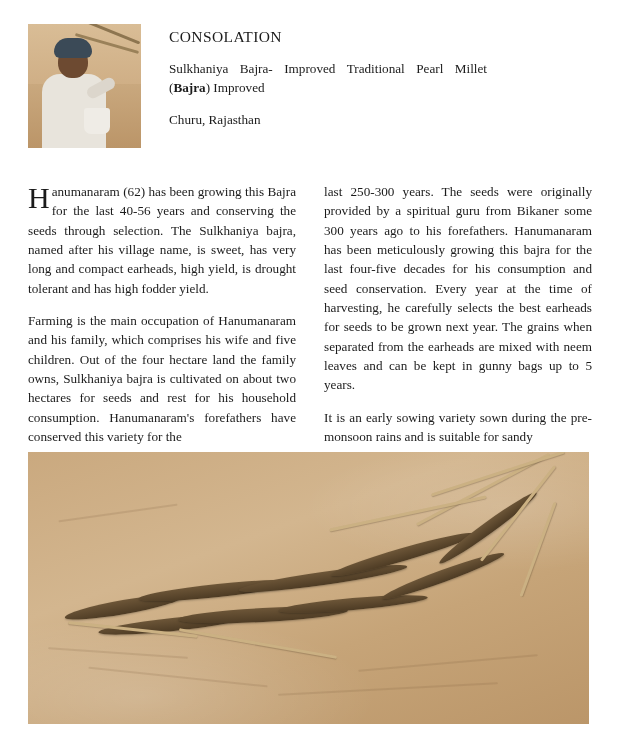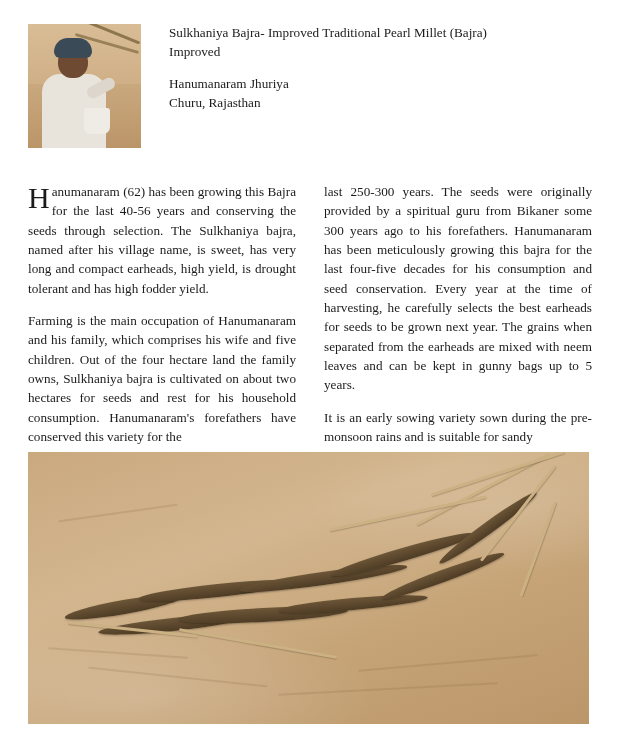--- a/index.html
+++ b/index.html
@@ -118,21 +118,21 @@
   }
 
   .variety-line {
     font-size: 13.2px;
     line-height: 1.42;
     text-align: justify;
     text-justify: inter-word;
     max-width: 318px;
     margin: 0 0 14px 0;
   }
-  .variety-line b { font-weight: normal; }
+  .variety-line b { font-weight: bold; }
 
   .person-name {
     font-size: 13.2px;
     line-height: 1.42;
     margin: 0;
   }
   .person-place {
     font-size: 13.2px;
     line-height: 1.42;
     margin: 0;
@@ -228,22 +228,22 @@
       <div class="stalk"></div>
       <div class="stalk2"></div>
       <div class="body"></div>
       <div class="arm"></div>
       <div class="head"></div>
       <div class="turban"></div>
       <div class="bucket"></div>
     </div>
 
     <div class="header-text">
+      <div class="award-title">CONSOLATION</div>
       <p class="variety-line"><span>Sulkhaniya Bajra- Improved Traditional Pearl Millet (</span><b>Bajra</b><span>) Improved</span></p>
-      <p class="person-name">Hanumanaram Jhuriya</p>
       <p class="person-place">Churu, Rajasthan</p>
     </div>
   </div>
 
   <div class="columns">
     <div class="col">
       <p class="dropcap-para"><span class="dropcap">H</span><span>anumanaram (62) has been growing this Bajra for the last 40-56 years and conserving the seeds through selection. The Sulkhaniya bajra, named after his village name, is sweet, has very long and compact earheads, high yield, is drought tolerant and has high fodder yield.</span></p>
       <p>Farming is the main occupation of Hanumanaram and his family, which comprises his wife and five children. Out of the four hectare land the family owns, Sulkhaniya bajra is cultivated on about two hectares for seeds and rest for his household consumption. Hanumanaram's forefathers have conserved this variety for the</p>
     </div>
     <div class="col">

